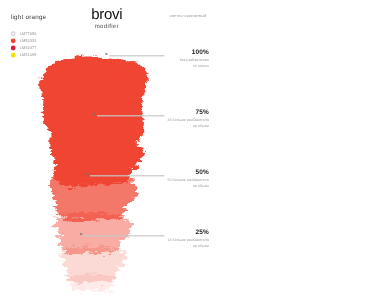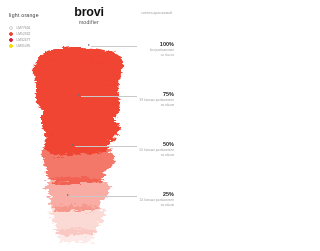--- a/index.html
+++ b/index.html
@@ -17,21 +17,21 @@
   .swatch-name{
     position:absolute;left:9px;top:12px;
     font-size:5.2px;letter-spacing:.22px;
     color:#3a3a3a;font-weight:400;
   }
   .brand-block{
     position:absolute;left:0;right:0;top:6px;
     text-align:center;pointer-events:none;
   }
   .brand{
-    font-size:12.5px;font-weight:700;letter-spacing:-.25px;
+    font-size:12.5px;font-weight:400;letter-spacing:-.25px;
     color:#111111;line-height:1;
   }
   .brand-sub{
     font-size:5px;letter-spacing:.3px;color:#4a4a4a;
     margin-top:1.5px;line-height:1;
   }
   .corner-note{
     position:absolute;right:6px;top:11px;
     font-size:3.3px;letter-spacing:.12px;color:#9b9b9b;
     white-space:nowrap;

